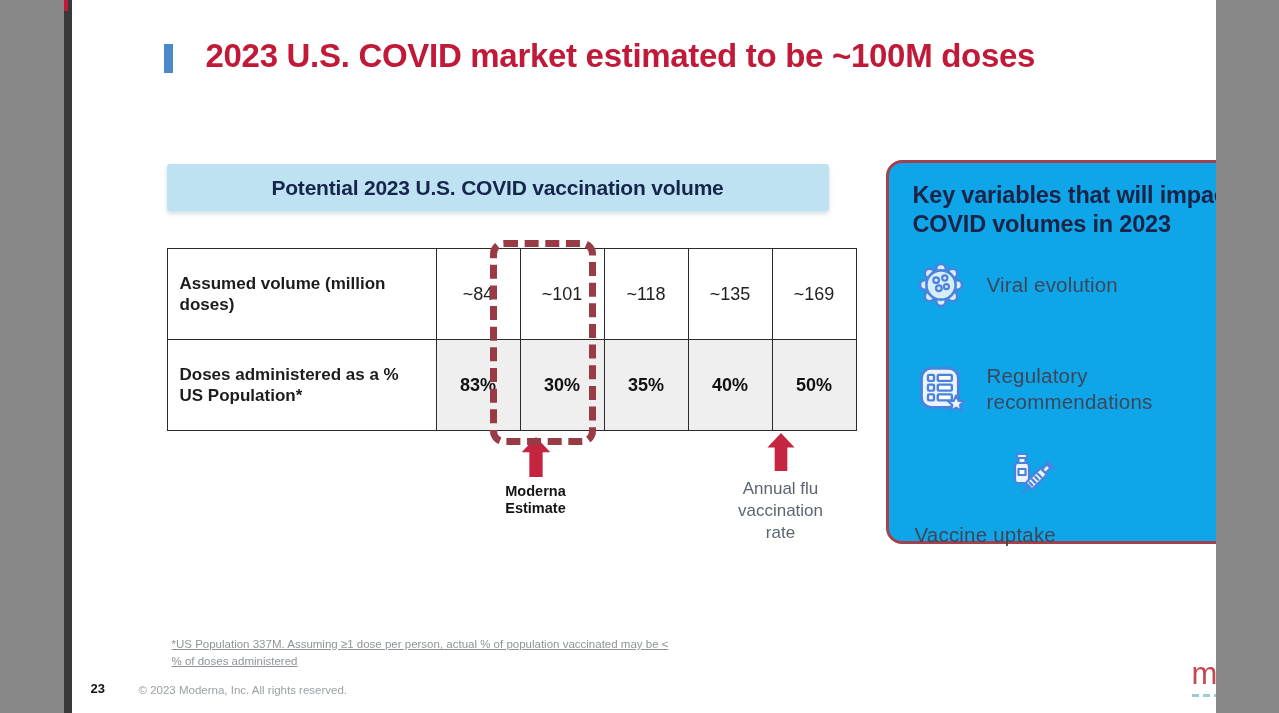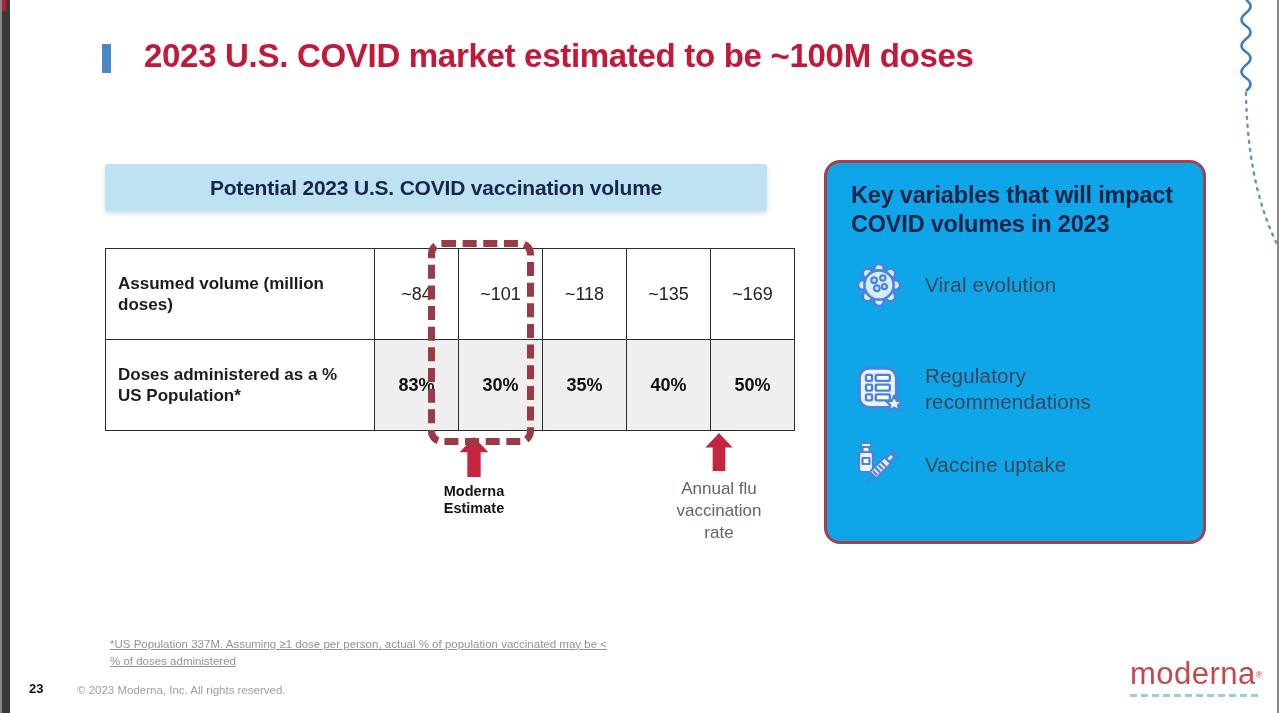--- a/index.html
+++ b/index.html
@@ -1,17 +1,17 @@
 <!DOCTYPE html>
 <html><head>
 <meta charset="utf-8">
 <style>
   html,body{margin:0;padding:0;background:#888;}
   .slide{
-    position:relative; width:1275px; height:713px; background:#ffffff;
+    position:relative; width:1152px; height:713px; background:#ffffff;
     font-family:"Liberation Sans", sans-serif; overflow:hidden;
     margin:0 auto;
   }
   
   .left-bar{position:absolute;left:0;top:0;width:8px;height:713px;background:#39393B;}
   .corner-red{position:absolute;left:0;top:0;width:4px;height:11px;background:#C11A38;z-index:2;}
   
   .title-accent{position:absolute;left:100px;top:44px;width:9px;height:29px;background:#4A89C7;}
   .page-title{
     position:absolute;left:142px;top:37px;width:1040px;
@@ -53,21 +53,21 @@
     position:absolute;left:822px;top:160px;width:382px;height:384px;
     border:3px solid #A3424D;border-radius:16px;background:#0ea5e9;box-sizing:border-box;
   }
   .kv-title{
     position:absolute;left:24px;top:18px;width:336px;
     font-size:23.5px;font-weight:bold;color:#1B2347;line-height:1.22;letter-spacing:-0.2px;
   }
   .kv-item{position:absolute;left:26px;display:flex;align-items:center;gap:20px;}
   .kv-item .icon{width:52px;height:52px;flex:0 0 52px;}
   .kv-item .lab{font-size:20.5px;color:#3E4759;line-height:1.25;width:240px;letter-spacing:0.2px;}
-  .kv-i1{top:96px;} .kv-i2{top:188px;margin-top:12px;} .kv-i3{top:276px;}
+  .kv-i1{top:96px;} .kv-i2{top:188px;margin-top:12px;} .kv-i3{top:287px;flex-direction:column;}
   
   .footnote{
     position:absolute;left:108px;top:636px;width:500px;
     font-size:11.5px;color:#8F949A;line-height:1.45;text-decoration:underline;
   }
   .page-num{position:absolute;left:27px;top:681px;font-size:13px;font-weight:bold;color:#111;}
   .copyright{position:absolute;left:75px;top:684px;font-size:11.5px;color:#9BA0A5;}
   
   .logo{position:absolute;left:1128px;top:656px;width:140px;}
   .logo .word{font-size:31px;color:#C4484F;font-weight:500;letter-spacing:0.5px;}

